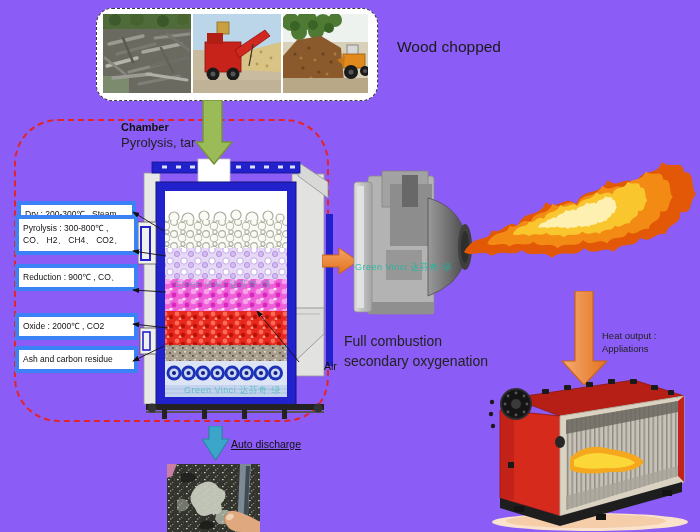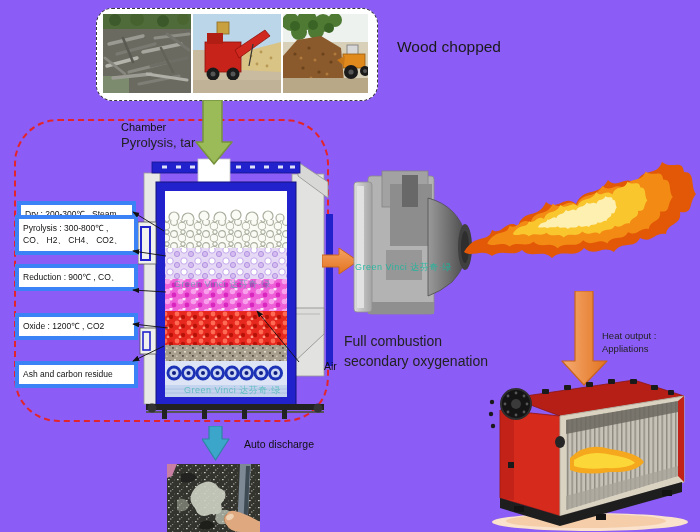--- a/index.html
+++ b/index.html
@@ -7,27 +7,27 @@
           font-family:"Liberation Sans",sans-serif;}
   .abs{position:absolute;}
   .txt{position:absolute;color:#1a1a1a;white-space:pre-line;}
   .photo-box{position:absolute;left:96px;top:8px;width:280px;height:91px;
              border:1.6px dashed #3a3a3a;border-radius:16px;background:#fff;}
   .boundary{position:absolute;left:14px;top:119px;width:311px;height:299px;
             border:2.5px dashed #e3252b;border-radius:44px;}
   .stage-label{position:absolute;border:4px solid #3b82f6;background:#ffffff;
                font-size:8.5px;line-height:1.45;padding:3px 3px 4px 4px;color:#111;
                white-space:pre-line;}
-  .chamber-title{position:absolute;left:121px;top:121px;font-size:11px;font-weight:normal;color:#111;}
+  .chamber-title{position:absolute;left:121px;top:121px;font-size:11px;font-weight:bold;color:#111;}
   .chamber-subtitle{position:absolute;left:121px;top:135px;font-size:13px;color:#222;}
   .wood-label{left:397px;top:38px;font-size:15.5px;color:#1a1a1a;}
   .burner-caption{left:344px;top:332px;font-size:14px;line-height:1.4;color:#222;}
   .heat-label{left:602px;top:329px;font-size:9.5px;line-height:1.4;color:#222;}
   .air-label{left:302px;top:360px;font-size:10.5px;color:#111;margin-left:22px;}
-  .discharge-label{left:244px;top:438px;font-size:10.5px;color:#111;}
+  .discharge-label{left:231px;top:438px;font-size:10.5px;color:#111;text-decoration:underline;}
 </style>
 </head>
 <body>
 
 <div class="canvas">
 
   <div class="photo-box"></div>
 
   <svg class="abs" style="left:103px;top:14px" width="88" height="79" viewBox="0 0 88 79">
     <rect width="88" height="79" fill="#6a6a60"></rect>
@@ -233,22 +233,22 @@
     <circle cx="180" cy="250" r="4.5" fill="#333333"></circle>
   </svg>
 
   <div class="chamber-title">Chamber</div>
   <div class="chamber-subtitle">Pyrolysis, tar</div>
 
   <div class="stage-label" style="left:17px;top:201px;width:104px">Dry : 200-300℃ , Steam</div>
   <div class="stage-label" style="left:15px;top:215px;width:108px">Pyrolysis : 300-800℃ ,
 CO、 H2、 CH4、 CO2、</div>
   <div class="stage-label" style="left:15px;top:264px;width:108px">Reduction : 900℃ , CO、</div>
-  <div class="stage-label" style="left:15px;top:313px;width:108px">Oxide : 1200℃ , CO2</div>
-  <div class="stage-label" style="left:15px;top:361px;width:108px">Ash and carbon residue</div>
+  <div class="stage-label" style="left:15px;top:313px;width:108px">Oxide : 2000℃ , CO2</div>
+  <div class="stage-label" style="left:15px;top:346px;width:108px">Ash and carbon residue</div>
 
   <div class="txt air-label">Air</div>
 
   <svg class="abs" style="left:0;top:0;pointer-events:none" width="700" height="532" viewBox="0 0 700 532">
     <defs>
       <marker id="ah" markerWidth="9" markerHeight="8" refX="7" refY="3" orient="auto">
         <path d="M0,0 L8,3 L0,6 Z" fill="#111"></path>
       </marker>
     </defs>
     <g stroke="#111" stroke-width="0.9" fill="none">

